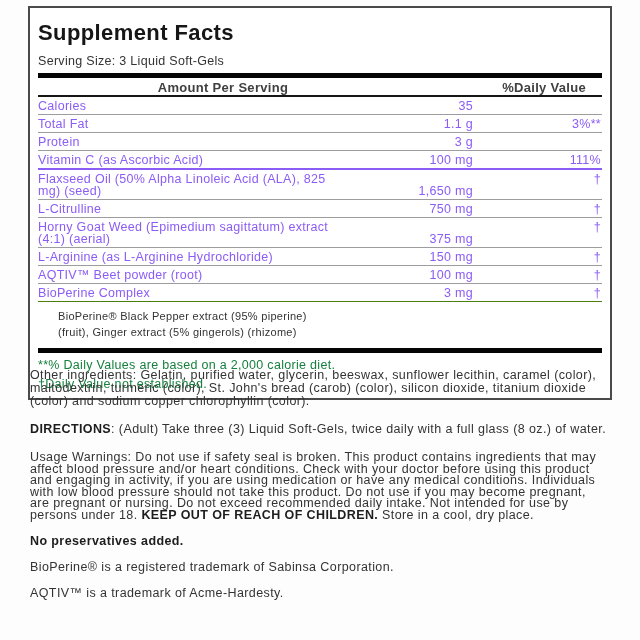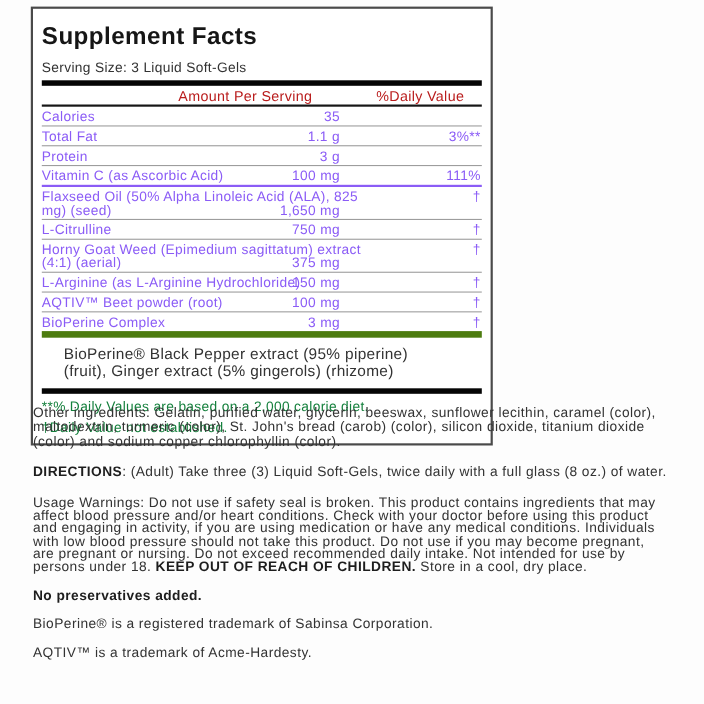--- a/index.html
+++ b/index.html
@@ -7,40 +7,40 @@
     width:640px; height:640px;
     background:#fbfbfb;
     font-family:"Liberation Sans", sans-serif;
     color:#2e2e2e;
     -webkit-font-smoothing:antialiased;
   }
   .page { position:relative; width:640px; height:640px; background:#fdfdfd; overflow:hidden; }
 
   
   .facts {
-    position:absolute; left:28px; top:6px; width:420px;
+    position:absolute; left:28px; top:6px; width:584px;
     box-sizing:border-box;
     border:2px solid #4a4a4a;
     background:#ffffff;
     padding:0 8px 0 8px;
     letter-spacing:0.3px;
   }
   .facts-title {
     font-size:22px; font-weight:bold; color:#161616;
     padding:12px 0 3px 0; letter-spacing:0.4px;
   }
   .serving-line { font-size:12.5px; line-height:12px; color:#333; }
   .serving-block { padding:6px 0 4px 0; }
   .bar-heavy { height:5px; background:#050505; margin-top:2px; }
 
   .hdr-row {
     position:relative; height:13px;
     padding:2px 0 2px 0;
     border-bottom:2px solid #161616;
-    font-weight:normal; font-size:13px; color:#b91c1c;
+    font-weight:bold; font-size:13px; color:#404040;
   }
   .hdr-amount { position:absolute; left:0; width:370px; text-align:center; }
   .hdr-dv { position:absolute; right:16px; }
 
   .rows { }
   .row {
     position:relative;
     border-top:1px solid #9d9d9d;
     padding:3px 0 2px 0;
     font-size:12.5px; line-height:12px; color:#8b5cf6;
@@ -48,23 +48,23 @@
   }
   .rows .row:first-child { border-top:none; }
   .row.heavy-top { border-top:2px solid #8b5cf6; }
   .row .nm { padding-right:140px; }
   .row.two .nm { padding-right:72px; }
   .row .amt { position:absolute; right:129px; top:3px; white-space:nowrap; }
   .row.two .amt { top:auto; bottom:2px; }
   .row .dvv { position:absolute; right:1px; top:3px; white-space:nowrap; }
 
   .subnote {
-    border-top:6px solid #4d7c0f;
+    border-top:1px solid #4d7c0f;
     padding:7px 0 6px 20px;
-    font-size:14px; line-height:15.5px; color:#333;
+    font-size:11px; line-height:15.5px; color:#333;
   }
   .footnotes { padding:6px 0 8px 0; font-size:12.5px; color:#15803d; }
   .fn-1 { margin:0 0 7px 0; line-height:12px; }
   .fn-2 { margin:0; line-height:12px; }
 
   
   .info {
     position:absolute; left:30px; top:369px; width:578px;
     font-size:12.5px; line-height:13px; letter-spacing:0.4px; color:#333;
   }

